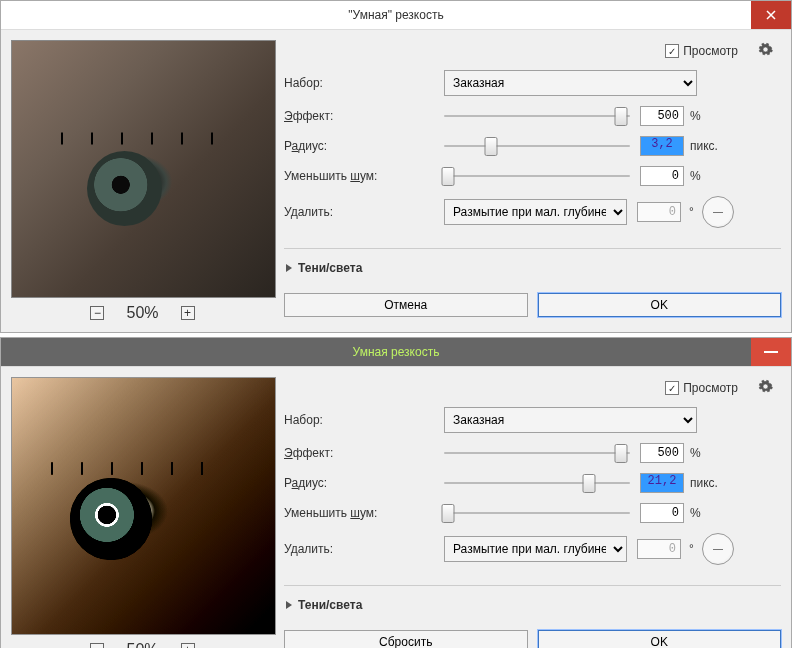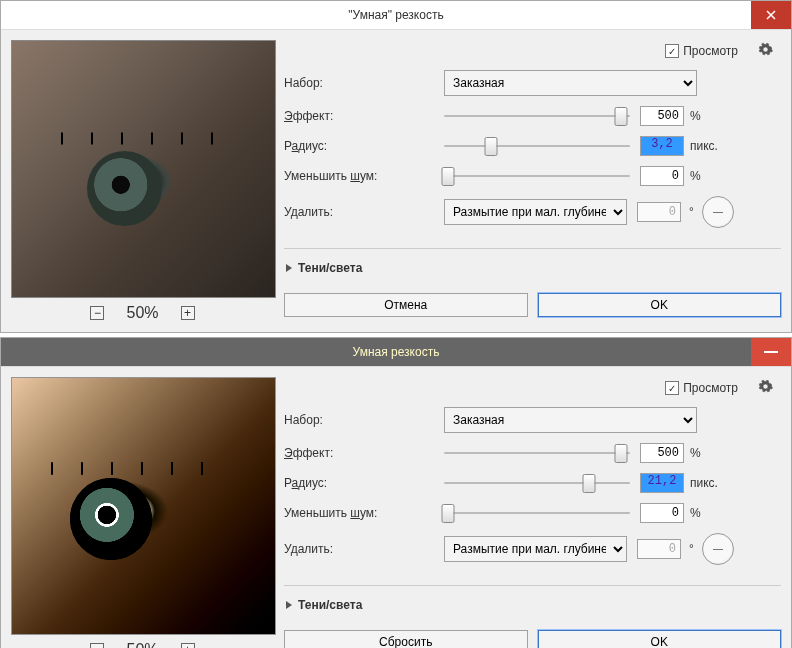--- a/index.html
+++ b/index.html
@@ -1,18 +1,18 @@
 <!DOCTYPE html>
 <html><head>
 <meta charset="utf-8">
 <style>
 body{margin:0;padding:0;background:#fff;font-family:"Segoe UI",Tahoma,sans-serif;font-size:12px;color:#333;width:792px}
 .dlg{border:1px solid #aaa;background:#f0f0f0;margin-bottom:4px}
 .titlebar{height:28px;display:flex;align-items:center;justify-content:center;background:#fff;position:relative;border-bottom:1px solid #ddd}
-.titlebar.dark{background:#666;color:#fef9c3}
+.titlebar.dark{background:#666;color:#bef264}
 .titlebar .title{font-size:12px}
 .close{position:absolute;right:0;top:0;width:40px;height:28px;background:#c0392b;display:flex;align-items:center;justify-content:center}
 .close svg{stroke:#fff}
 .min{position:absolute;right:0;top:0;width:40px;height:28px;background:#d84b3a;display:flex;align-items:center;justify-content:center}
 .min .bar{width:14px;height:2px;background:#fff}
 .body{display:flex;padding:10px;gap:10px}
 .left{width:263px}
 .preview{width:263px;height:256px;background:#000;border:1px solid #888;overflow:hidden;position:relative}
 .prev1{background:radial-gradient(ellipse 120px 80px at 45% 55%, #2a3530 0%, #1a1f1c 20%, #3c4540 30%, transparent 35%), linear-gradient(135deg, #8a7668 0%, #6b5d52 30%, #4a3e35 60%, #2a2520 100%)}
 .iris1{position:absolute;border-radius:50%;left:75px;top:110px;width:75px;height:75px;background:radial-gradient(circle at 45% 45%, #0a0a0a 0 15%, #4a6058 16% 45%, #2a3530 46%)}

